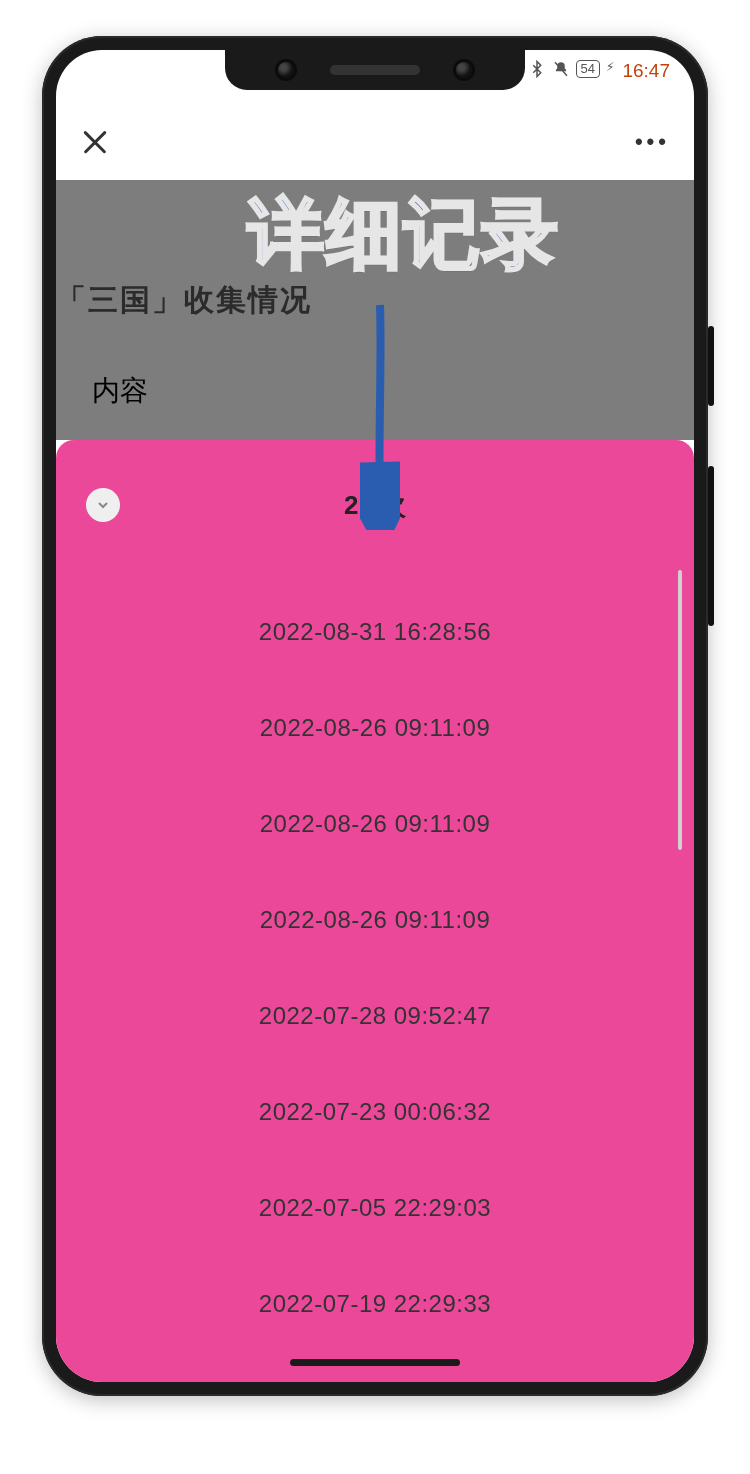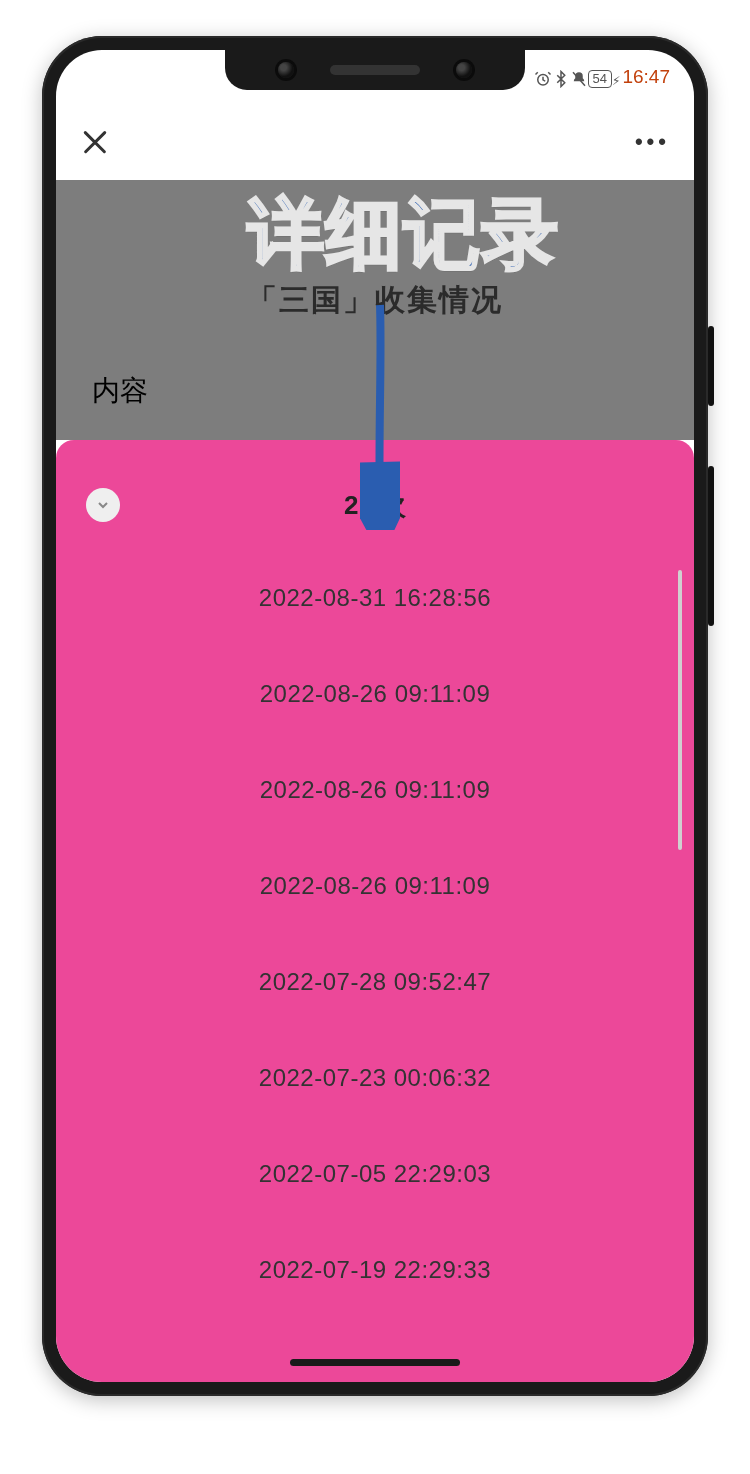--- a/index.html
+++ b/index.html
@@ -66,22 +66,22 @@
     background: #333;
   }
 
   
   .status-bar {
     position: absolute;
     top: 10px;
     right: 24px;
     height: 28px;
     display: flex;
-    align-items: flex-end;
-    gap: 0;
+    align-items: flex-start;
+    gap: 6px;
     color: #555;
     font-size: 17px;
   }
   .status-bar .ic { width: 18px; height: 18px; display: inline-block; }
   .battery-box {
     display: inline-flex; align-items: center; gap: 2px;
     border: 1.5px solid #555; border-radius: 4px;
     padding: 0 4px; font-size: 13px; line-height: 16px;
   }
 
@@ -119,21 +119,20 @@
     left: 0; right: 0;
     height: 260px;
     background: #7d7d7d;
     display: flex;
     flex-direction: column;
     align-items: flex-start;
   }
   .header-title-shadow {
     position: absolute;
     top: 100px; left: 0; right: 0;
-    text-align: center;
     font-size: 30px;
     font-weight: 600;
     color: #2b2b2b;
     letter-spacing: 2px;
   }
   .content-label {
     position: absolute;
     left: 36px;
     bottom: 30px;
     font-size: 28px;
@@ -170,21 +169,21 @@
   }
   .records-list {
     position: absolute;
     top: 110px;
     left: 0; right: 0; bottom: 0;
     overflow: hidden;
   }
   .records-list .row {
     height: 96px;
     display: flex;
-    align-items: center;
+    align-items: flex-end;
     justify-content: center;
     font-size: 24px;
     color: #333;
     font-variant-numeric: tabular-nums;
     letter-spacing: .5px;
   }
   .scroll-hint {
     position: absolute;
     right: 12px;
     top: 130px;

